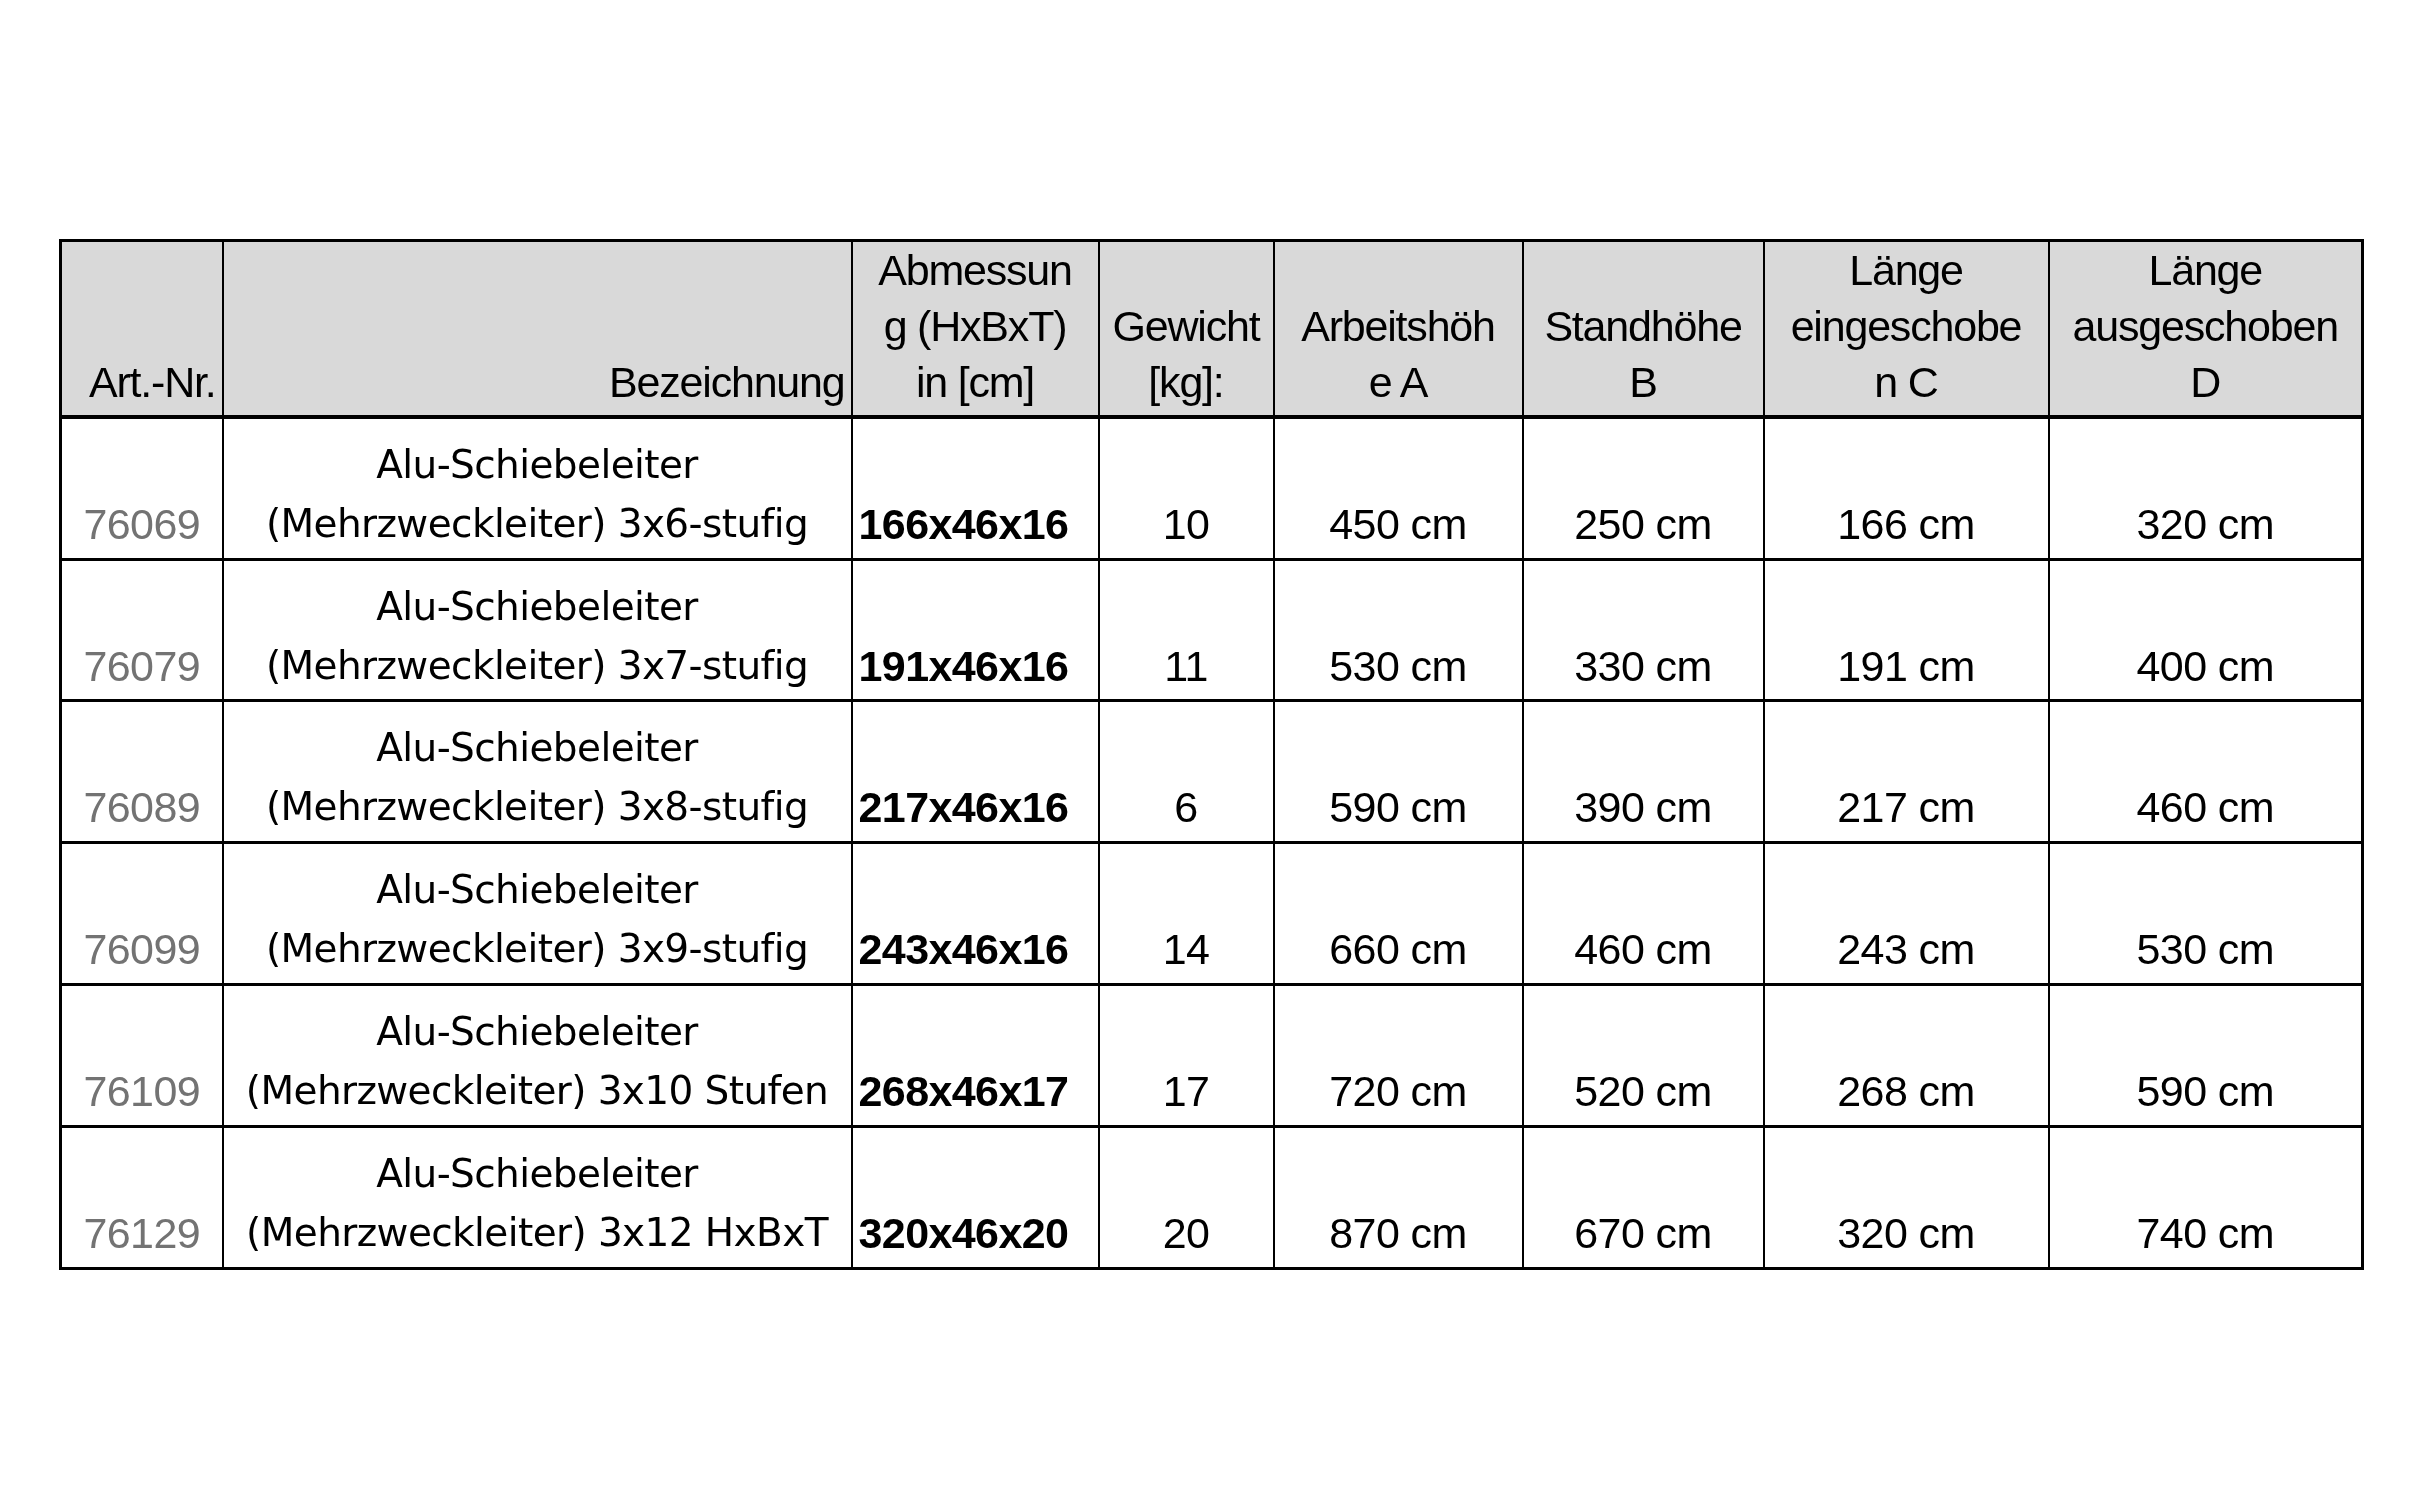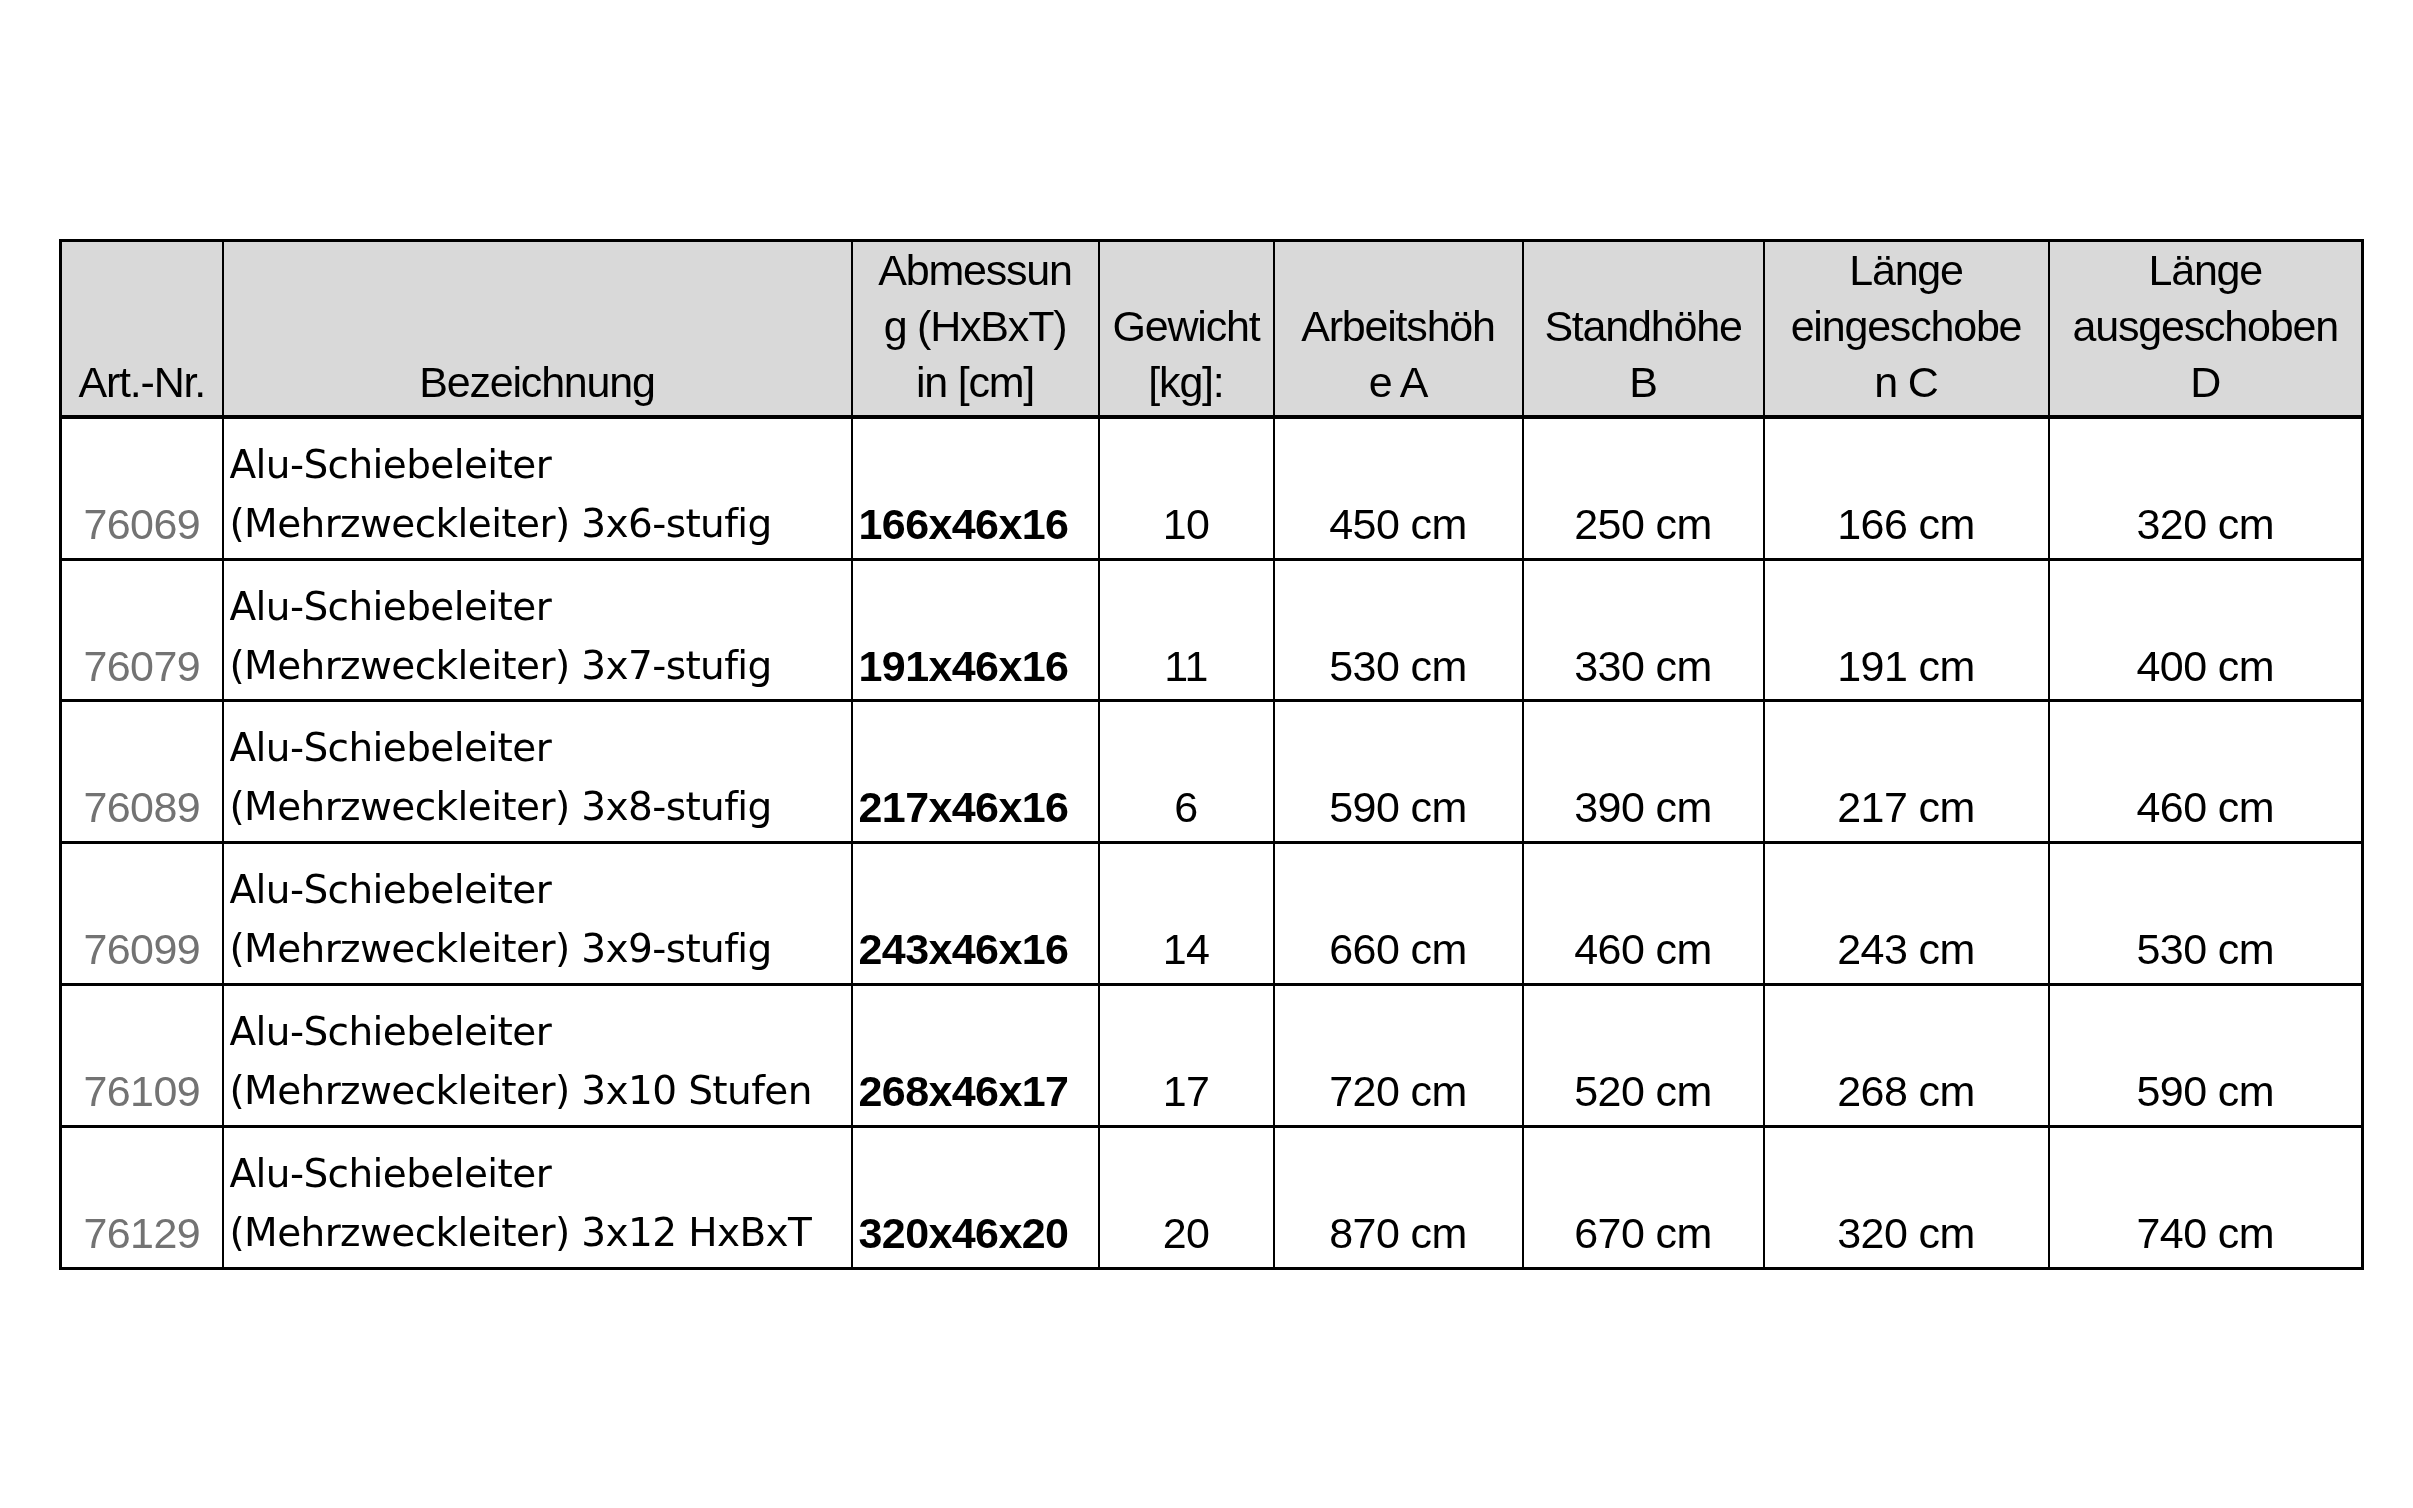--- a/index.html
+++ b/index.html
@@ -23,25 +23,25 @@
     font-weight: normal;
     font-size: 43px;
     line-height: 56px;
     height: 159px;
     text-align: center;
     border-bottom: 4.8px solid #000;
     white-space: normal;
     word-break: break-all;
     letter-spacing: -1.2px;
   }
-  .tbl thead th.left { text-align: center; }
+  .tbl thead th.left { text-align: right; }
   .tbl tbody td { height: 134px; font-size: 43px; line-height: 58px; letter-spacing: -0.6px; }
   .tbl tbody tr { border-bottom: 3.6px solid #000; }
   .artnr { color: #737373; text-align: center; }
-  .desc { font-family: "DejaVu Sans", sans-serif; font-size: 39px !important; line-height: 59px !important; letter-spacing: -0.6px; white-space: normal !important; }
+  .desc { font-family: "DejaVu Sans", sans-serif; font-size: 39px !important; line-height: 59px !important; letter-spacing: -0.6px; white-space: normal !important; text-align: center; }
   .desc span { display: block; }
   .num { text-align: center; }
   .dim { text-align: left; font-weight: bold; }
 </style>
 </head>
 <body>
 
 <table class="tbl">
   <colgroup>
     <col style="width:162px">

